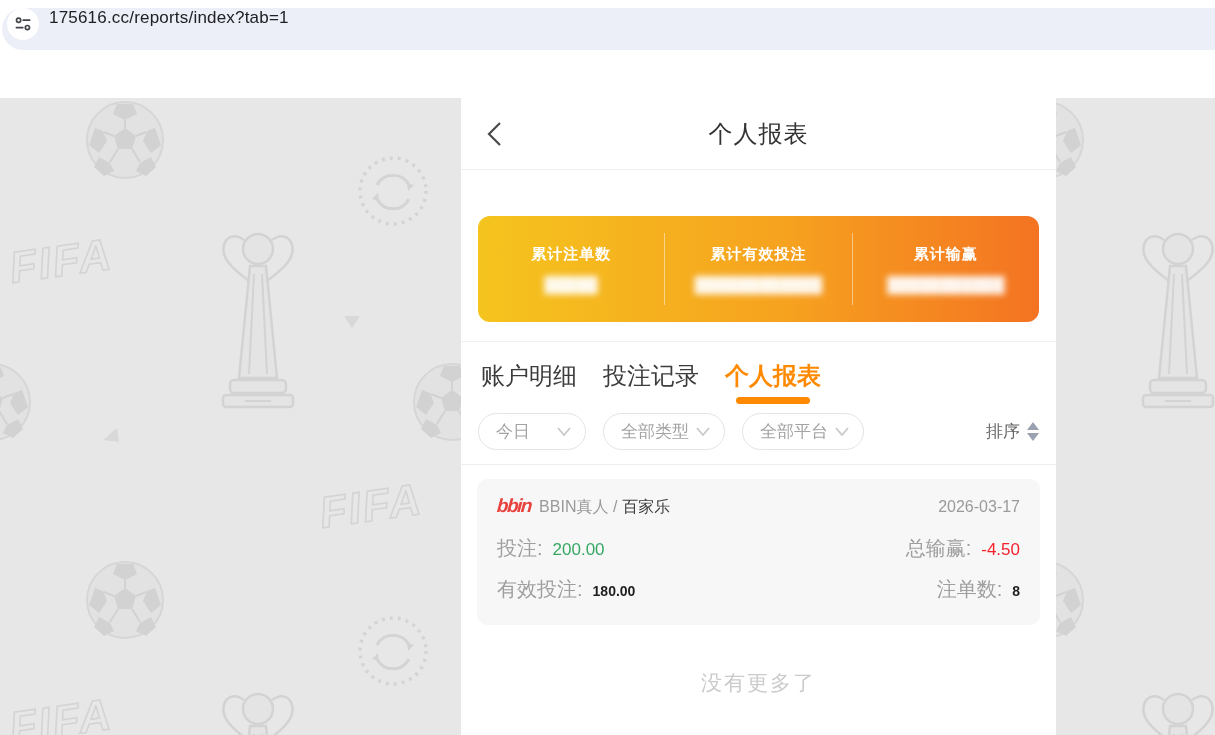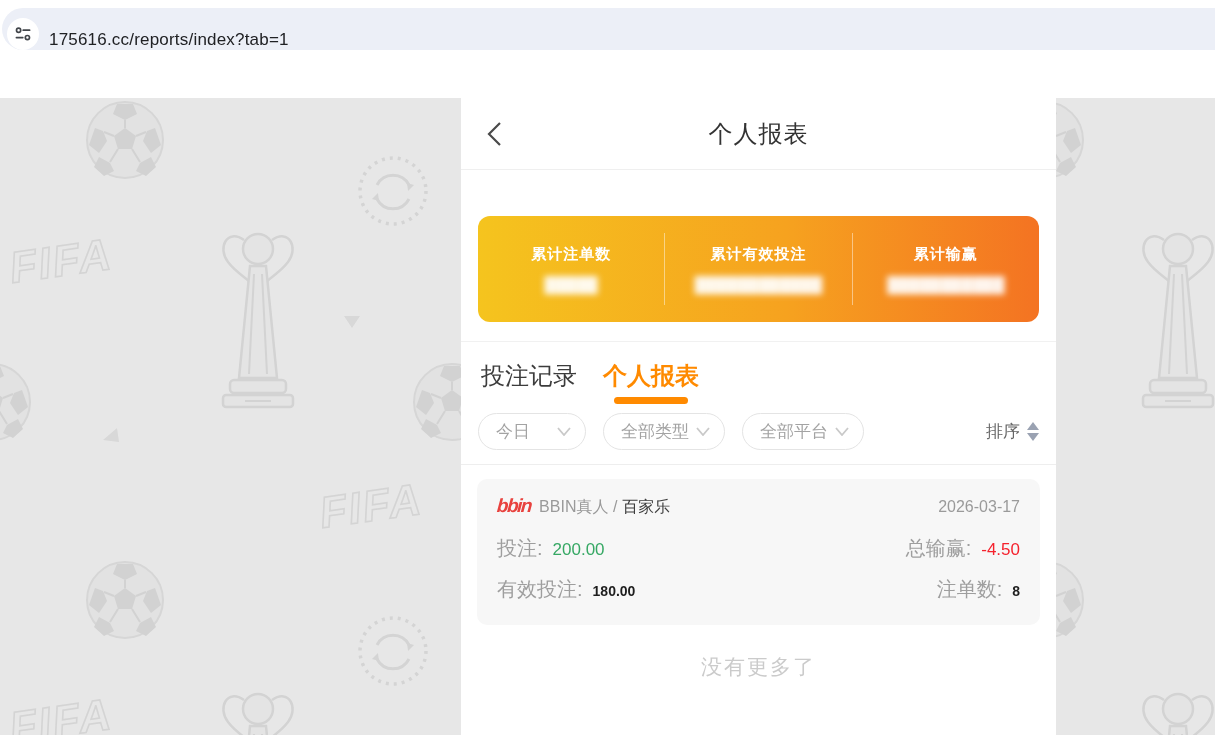--- a/index.html
+++ b/index.html
@@ -3,21 +3,21 @@
 <meta charset="utf-8">
 <style>
   * { margin:0; padding:0; box-sizing:border-box; }
   html,body { width:1215px; height:735px; overflow:hidden;
     font-family:"Liberation Sans","DejaVu Sans",sans-serif; background:#fff; }
 
   
   .browser-top { position:relative; height:98px; background:#fff; }
   .address-bar { position:absolute; top:8px; left:2px; right:0; height:42px;
     background:#ECEFF7; border-radius:21px 0 0 21px;
-    display:flex; align-items:flex-end; }
+    display:flex; align-items:flex-start; }
   .site-icon-circle { width:32px; height:32px; border-radius:50%; background:#fff;
     margin-left:5px; display:flex; align-items:center; justify-content:center; flex:0 0 auto; }
   .url-text { margin-left:10px; font-size:17px; color:#202124; letter-spacing:0.2px; }
 
   
   .page-area { position:absolute; top:98px; left:0; right:0; bottom:0; background:#f97316; }
   .bg-svg { position:absolute; inset:0; }
 
   
   .panel { position:absolute; top:0; bottom:0; left:461px; width:595px; background:#fff; }
@@ -71,21 +71,21 @@
   .logo-bbin { font-style:italic; font-weight:bold; font-size:19px; color:#E8423E;
     letter-spacing:-1.5px; margin-right:8px; transform:skewX(-4deg); }
   .provider { color:#9A9A9A; font-size:16px; margin-right:5px; }
   .game { color:#3d3d3d; font-size:16px; }
   .r-date { color:#9A9A9A; font-size:16px; }
   .r-label { color:#9E9E9E; font-size:20px; margin-right:10px; }
   .v-green { color:#36A864; font-size:17px; }
   .v-red { color:#F5222D; font-size:17px; }
   .v-dark { color:#1E1E1E; font-size:14px; font-weight:bold; }
 
-  .empty-text { text-align:center; color:#CBCBCB; font-size:21px; margin-top:28px; letter-spacing:2px; }
+  .empty-text { text-align:center; color:#CBCBCB; font-size:21px; margin-top:44px; letter-spacing:2px; }
 
   svg { display:block; }
 </style>
 </head>
 <body>
 
 <div class="browser-top">
   <div class="address-bar">
     <div class="site-icon-circle">
       <svg width="18" height="18" viewBox="0 0 18 18">
@@ -173,20 +173,24 @@
           <div class="sum-label">累计输赢</div>
           <div class="sum-masked">███████████</div>
         </div>
       </div>
     </div>
 
     <div class="hr"></div>
 
     <div class="tab-bar">
       <div class="tab">
+        <span>账户明细</span>
+
+      </div>
+      <div class="tab">
         <span>投注记录</span>
 
       </div>
       <div class="tab active">
         <span>个人报表</span>
         <div class="underline"></div>
       </div>
     </div>
 
     <div class="filter-bar">

